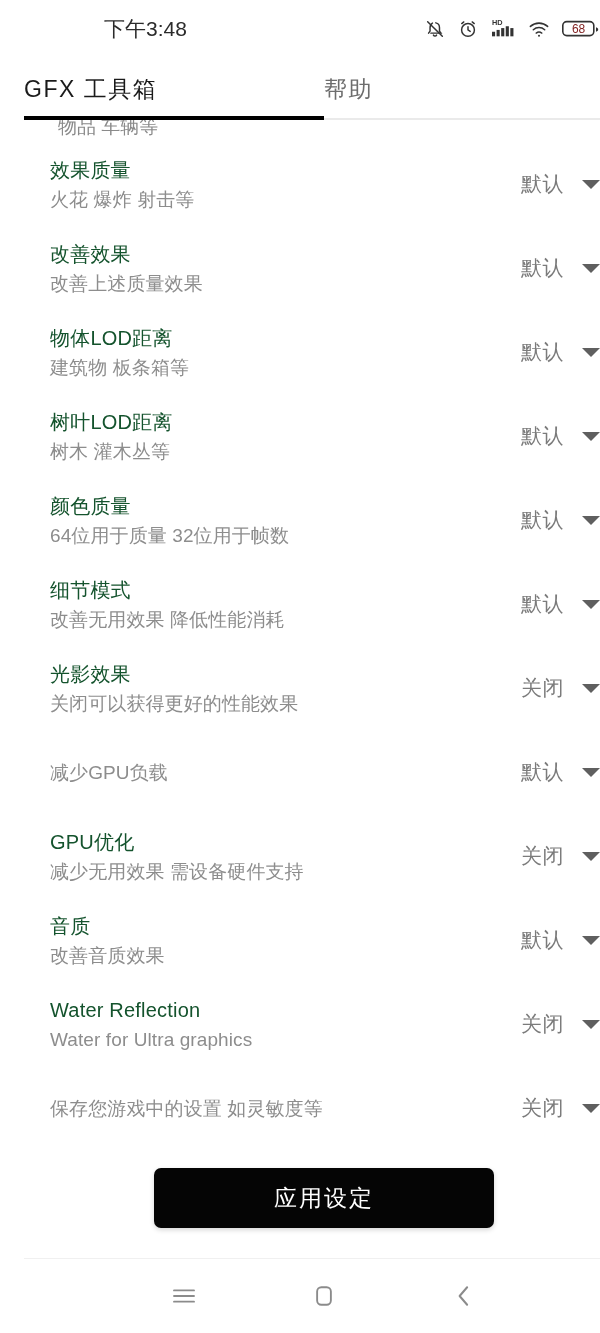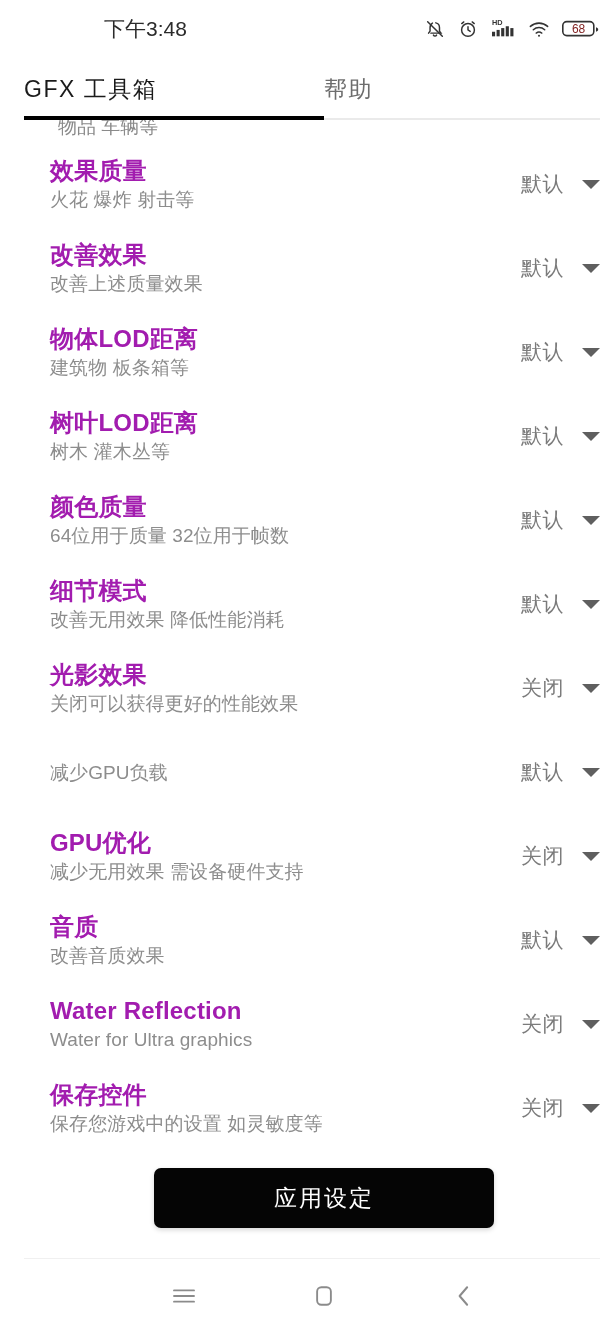--- a/index.html
+++ b/index.html
@@ -132,23 +132,23 @@
     display: flex;
     align-items: center;
     padding: 0 24px 0 26px;
     height: 84px;
   }
   .setting-texts {
     flex: 1 1 auto;
     min-width: 0;
   }
   .setting-title {
-    font-size: 24px;
-    color: #a21caf;
-    font-weight: 700;
+    font-size: 20px;
+    color: #14532d;
+    font-weight: 400;
     line-height: 31px;
     letter-spacing: 0.2px;
     white-space: nowrap;
   }
   .setting-sub {
     font-size: 19px;
     color: #8d8d8d;
     line-height: 26px;
     letter-spacing: 0.1px;
     white-space: nowrap;
@@ -394,21 +394,20 @@
             <div class="setting-title">Water Reflection</div>
             <div class="setting-sub">Water for Ultra graphics</div>
           </div>
           <div class="setting-control">
             <span class="setting-value">关闭</span>
             <span class="caret"></span>
           </div>
         </div>
         <div class="setting-row">
           <div class="setting-texts">
-            <div class="setting-title">保存控件</div>
             <div class="setting-sub">保存您游戏中的设置 如灵敏度等</div>
           </div>
           <div class="setting-control">
             <span class="setting-value">关闭</span>
             <span class="caret"></span>
           </div>
         </div>
       </div>
 
     <div class="apply-wrap">

